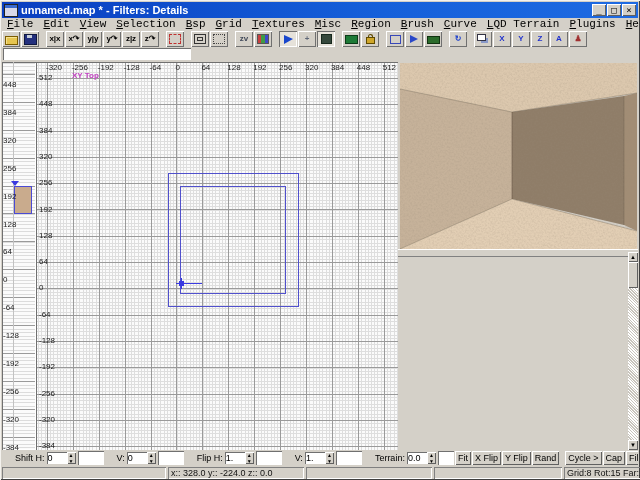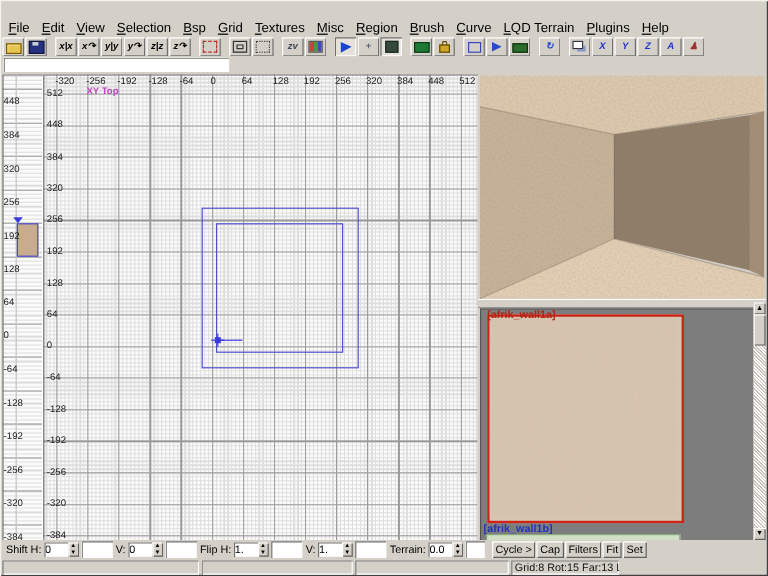--- a/index.html
+++ b/index.html
@@ -10,27 +10,27 @@
   #titlebar{position:absolute;left:2px;top:2px;right:2px;height:16px;
     background:linear-gradient(90deg,#0a3ec0,#1560da 60%,#1e6ae2);
     display:flex;align-items:center;padding:0 2px;color:#fff;}
   #title-icon{width:12px;height:11px;background:#d8d8e8;border:1px solid #222;margin-right:3px;
     box-shadow:inset 0 3px 0 #3a6ad0;flex:0 0 auto;}
   #title-text{font-size:11px;font-weight:bold;white-space:nowrap;flex:1 1 auto;}
   .wbtn{width:14px;height:12px;margin-left:1px;background:#d4d0c8;border:none;
     box-shadow:inset 1px 1px 0 #fff, inset -1px -1px 0 #606060;
     font-size:9px;line-height:10px;text-align:center;color:#000;padding:0;font-family:"DejaVu Sans Mono",monospace;}
   
-  #menubar{position:absolute;left:2px;top:18px;right:2px;height:12px;display:flex;align-items:flex-start;font-size:11px;color:#000;}
+  #menubar{position:absolute;left:2px;top:18px;right:2px;height:12px;display:flex;align-items:flex-start;font-size:11px;color:#000;font-family:Liberation Mono, monospace;}
   .menu-item{padding:0 5px;white-space:nowrap;}
   
   #toolbar{position:absolute;left:2px;top:31px;right:2px;height:16px;display:flex;align-items:center;}
   .tb{width:18px;height:16px;margin-right:1px;background:#d4d0c8;border:none;padding:0;
     box-shadow:inset 1px 1px 0 #fff, inset -1px -1px 0 #707070;
-    display:inline-flex;align-items:center;justify-content:center;font-style:italic;}
+    display:inline-flex;align-items:center;justify-content:center;}
   .tb.pressed{box-shadow:inset 1px 1px 0 #707070, inset -1px -1px 0 #fff;background:#e6e2da;}
   .tb .ttxt{font-size:8px;font-weight:bold;line-height:8px;}
   .g{display:inline-block;width:11px;height:9px;position:relative;}
   .g-folder{background:#e6c550;border:1px solid #7c5c00;box-shadow:inset 1px 1px 0 #f6e290;height:7px;margin-top:2px;}
   .g-disk{background:#24307e;border:1px solid #101840;}
   .g-disk::after{content:"";position:absolute;left:2px;top:0;width:5px;height:3px;background:#c4ccd8;}
   .g-dashed{width:10px;height:8px;border:1px dashed #c03030;}
   .g-nested{width:10px;height:8px;border:1px solid #333;box-shadow:inset 0 0 0 2px #d4d0c8, inset 0 0 0 3px #333;}
   .g-dotted{width:10px;height:8px;border:1px dotted #444;}
   .g-palette{width:10px;height:8px;border:1px solid #555;
@@ -89,39 +89,46 @@
   #tex-scroll{position:absolute;left:230px;top:190px;width:10px;height:198px;background:#c8c4bc;
     background-image:repeating-linear-gradient(45deg,#fff 0 1px,#c8c4bc 1px 2px);}
   .sbtn{position:absolute;left:0;width:10px;height:10px;background:#d4d0c8;border:none;padding:0;
     box-shadow:inset 1px 1px 0 #fff, inset -1px -1px 0 #606060;font-size:6px;line-height:8px;text-align:center;color:#000;}
   #sb-up{top:0;} #sb-down{bottom:0;}
   #sb-thumb{position:absolute;left:0;top:10px;width:10px;height:26px;background:#d4d0c8;
     box-shadow:inset 1px 1px 0 #fff, inset -1px -1px 0 #606060;}
   
   #surfacebar{position:absolute;left:2px;top:450px;right:2px;height:16px;display:flex;align-items:center;font-size:9px;
     white-space:nowrap;overflow:hidden;}
-  #surfacebar .lbl{margin:0 2px 0 3px;}
+  #surfacebar .lbl{margin:0 2px 0 13px;}
   .spin{display:inline-flex;height:12px;}
   .spin .sval{width:18px;height:12px;background:#fff;box-shadow:inset 1px 1px 0 #707070;font-size:9px;padding:0 1px;border:none;}
   .spin .arrows{width:9px;height:12px;background:#d4d0c8;box-shadow:inset 1px 1px 0 #fff, inset -1px -1px 0 #606060;
     font-size:5px;line-height:6px;text-align:center;color:#000;}
   .minibox{width:22px;height:12px;background:#fff;box-shadow:inset 1px 1px 0 #707070;border:none;margin-left:2px;font-size:9px;}
   .sbarbtn{height:14px;margin-left:1px;background:#d4d0c8;border:none;padding:0 3px;font-size:9px;
     box-shadow:inset 1px 1px 0 #fff, inset -1px -1px 0 #606060;}
   
   #statusbar{position:absolute;left:2px;top:467px;right:2px;height:12px;display:flex;}
   .scell{height:12px;margin-right:2px;box-shadow:inset 1px 1px 0 #808080, inset -1px -1px 0 #fff;
     font-size:9px;line-height:12px;padding:0 3px;color:#111;overflow:hidden;white-space:nowrap;flex:0 0 auto;}
   u{text-decoration:underline;}
 </style>
 </head>
 <body>
 
 <div id="app">
 
+  <div id="titlebar">
+    <span id="title-icon"></span>
+    <span id="title-text">unnamed.map * - Filters: Details</span>
+    <button class="wbtn">_</button>
+    <button class="wbtn">□</button>
+    <button class="wbtn">×</button>
+  </div>
 
   <div id="menubar">
       <span class="menu-item"><u>F</u>ile</span>
       <span class="menu-item"><u>E</u>dit</span>
       <span class="menu-item"><u>V</u>iew</span>
       <span class="menu-item"><u>S</u>election</span>
       <span class="menu-item"><u>B</u>sp</span>
       <span class="menu-item"><u>G</u>rid</span>
       <span class="menu-item"><u>T</u>extures</span>
       <span class="menu-item"><u>M</u>isc</span>
@@ -307,37 +314,20 @@
         <polyline points="0,26 112,49 237,30" fill="none" stroke="#6b5c49" stroke-opacity="0.35"></polyline>
         <polyline points="0,186 112,136 237,168" fill="none" stroke="#6b5c49" stroke-opacity="0.35"></polyline>
         <line x1="112" y1="49" x2="112" y2="136" stroke="#574a3a" stroke-opacity="0.5"></line>
         <line x1="224" y1="33" x2="224" y2="162" stroke="#574a3a" stroke-opacity="0.3"></line>
         <rect width="237" height="186" filter="url(#n3d)" opacity="0.5"></rect>
       </svg>
     </div>
 
     <div id="splitter"></div>
 
-    <div id="texbrowser">
-      <span id="tex-selected-label">[afrik_wall1a]</span>
-      <div id="tex-swatch">
-        <svg width="156" height="166" viewBox="0 0 156 166">
-          <defs>
-            <filter id="ntex" x="0" y="0" width="100%" height="100%">
-              <feTurbulence type="fractalNoise" baseFrequency="0.8" numOctaves="3" seed="3"></feTurbulence>
-              <feColorMatrix type="matrix" values="0 0 0 0 0.55, 0 0 0 0 0.44, 0 0 0 0 0.35, 0.9 0 0 0 -0.3"></feColorMatrix>
-            </filter>
-          </defs>
-          <rect width="156" height="166" fill="#d8c5b1"></rect>
-          <rect width="156" height="166" filter="url(#ntex)" opacity="0.55"></rect>
-        </svg>
-      </div>
-      <span id="tex-next-label">[afrik_wall1b]</span>
-      <div id="tex-next-strip"></div>
-    </div>
 
     <div id="tex-scroll">
       <button class="sbtn" id="sb-up">▲</button>
       <div id="sb-thumb"></div>
       <button class="sbtn" id="sb-down">▼</button>
     </div>
   </div>
 
   <div id="surfacebar">
     <span class="lbl">Shift H:</span>
@@ -363,24 +353,26 @@
       <input class="sval" value="1." style="">
       <span class="arrows">▲<br>▼</span>
     </span>
     <input class="minibox" style="">
     <span class="lbl">Terrain:</span>
     <span class="spin">
       <input class="sval" value="0.0" style="">
       <span class="arrows">▲<br>▼</span>
     </span>
     <input class="minibox" style="width: 12px;">
+    <span><button class="sbarbtn">Fit</button><button class="sbarbtn">X Flip</button><button class="sbarbtn">Y Flip</button><button class="sbarbtn">Rand</button></span>
     <span style="margin-left:5px;"><button class="sbarbtn">Cycle &gt;</button><button class="sbarbtn">Cap</button><button class="sbarbtn">Filters</button><button class="sbarbtn">Fit</button><button class="sbarbtn">Set</button></span>
 
   </div>
 
   <div id="statusbar">
       <span class="scell" style="width: 158px;"></span>
+      <span class="scell" style="width: 130px;">x:: 328.0  y:: -224.0  z:: 0.0</span>
       <span class="scell" style="width: 120px;"></span>
       <span class="scell" style="width: 122px;"></span>
       <span class="scell" style="width: 84px;">Grid:8 Rot:15 Far:13 Lo</span>
     </div>
 
 </div>
 
 </body></html>

